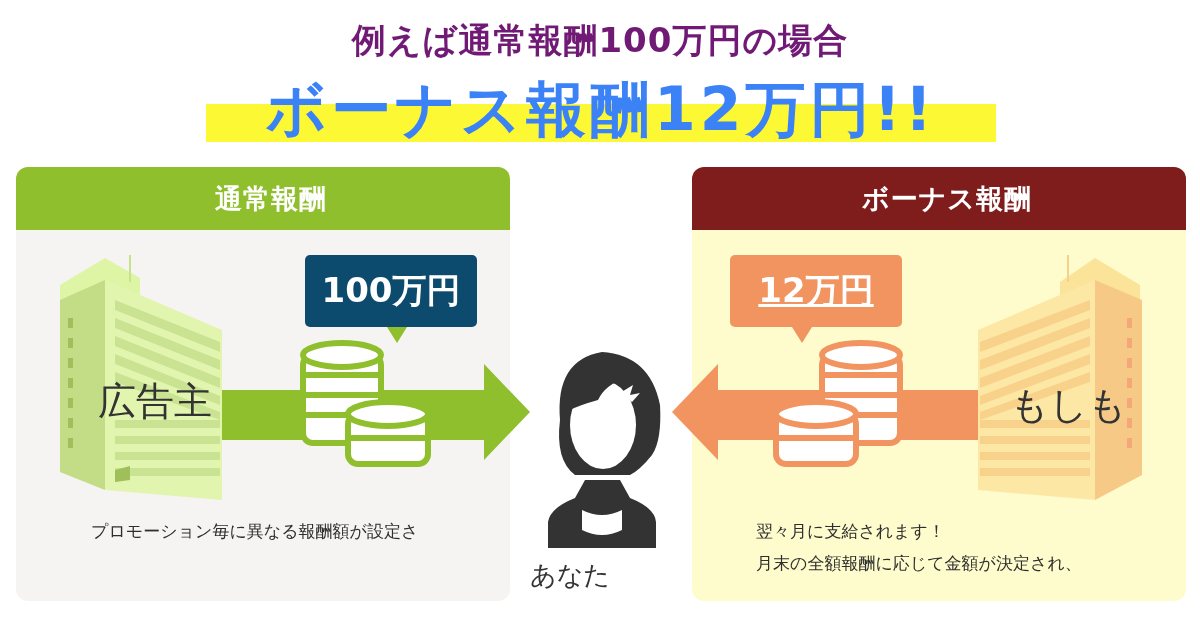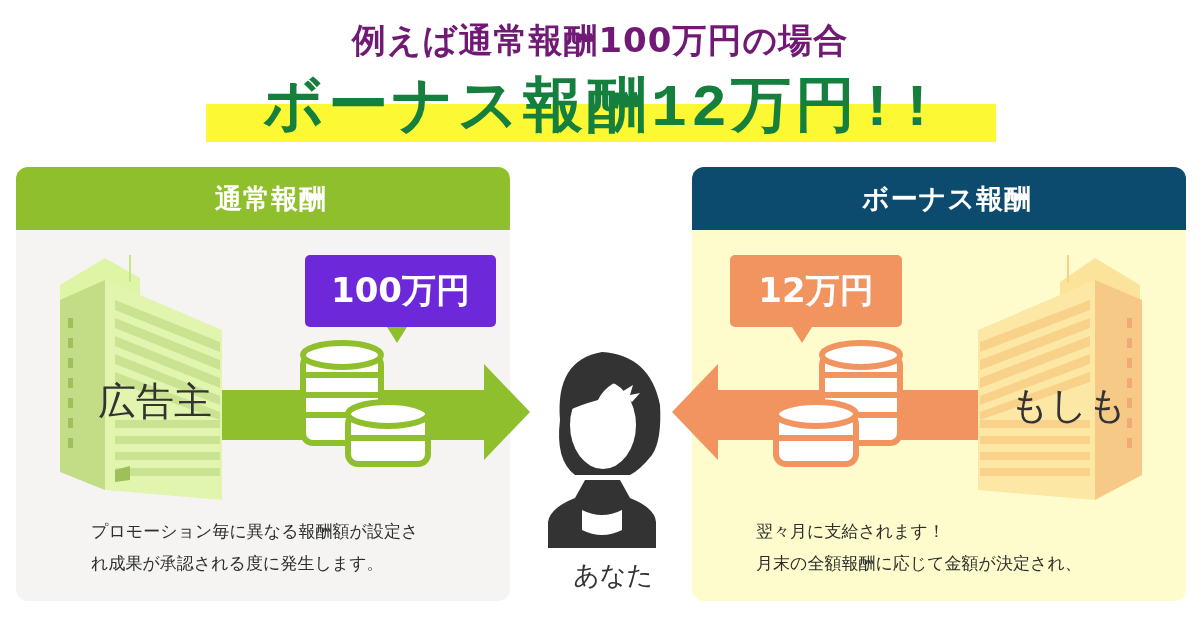--- a/index.html
+++ b/index.html
@@ -1,52 +1,51 @@
 <!DOCTYPE html>
 <html><head>
 <meta charset="utf-8">
 <style>
   html,body{margin:0;padding:0;}
   body{width:1200px;height:630px;background:#ffffff;position:relative;overflow:hidden;font-family:"DejaVu Sans","Liberation Sans",sans-serif;color:#333333;}
   .subtitle{position:absolute;left:0;top:18px;width:1200px;text-align:center;font-size:34px;font-weight:bold;color:#701a75;letter-spacing:1px;}
   .headline-wrap{position:absolute;left:206px;top:70px;width:790px;height:80px;}
   .highlight{position:absolute;left:0;top:34px;width:100%;height:38px;background:#fdf834;}
-  .headline{position:absolute;left:0;top:0;width:100%;text-align:center;font-size:60px;font-weight:bold;color:#15803d;letter-spacing:4px;line-height:78px;font-family:Liberation Mono, monospace;}
+  .headline{position:absolute;left:0;top:0;width:100%;text-align:center;font-size:60px;font-weight:bold;color:#3b82f6;letter-spacing:4px;line-height:78px;}
   .panel{position:absolute;top:167px;width:494px;height:434px;border-radius:12px;overflow:hidden;}
   .panel-left{left:16px;background:#f5f4f2;}
   .panel-right{left:692px;background:#fefccc;}
   .panel-header{height:63px;display:flex;align-items:center;justify-content:center;color:#fff;font-size:27px;font-weight:bold;letter-spacing:1px;padding-left:16px;}
   .panel-left .panel-header{background:#8fbf2c;}
-  .panel-right .panel-header{background:#0c4a6e;}
+  .panel-right .panel-header{background:#7f1d1d;}
   .desc{position:absolute;left:47px;top:348px;width:440px;font-size:17px;line-height:32px;color:#2e2e2e;margin-left:28px;}
   .panel-right .desc{left:36px;}
   .bubble{position:absolute;height:72px;border-radius:5px;color:#fff;font-size:34px;font-weight:bold;display:flex;align-items:center;justify-content:center;}
   .bubble::after{content:"";position:absolute;bottom:-16px;border-left:10px solid transparent;border-right:10px solid transparent;border-top:16px solid currentColor;}
-  .bubble-green{left:305px;top:255px;width:191px;background:#6d28d9;}
+  .bubble-green{left:305px;top:255px;width:172px;background:#0c4a6e;}
   .bubble-green::after{left:82px;border-top-color:#8fbf2c;}
-  .bubble-orange{left:730px;top:255px;width:172px;background:#f19460;}
+  .bubble-orange{left:730px;top:255px;width:172px;background:#f19460;text-decoration:underline;}
   .bubble-orange::after{left:62px;border-top-color:#f19460;}
   .svg-layer{position:absolute;left:0;top:0;}
   .building-label{position:absolute;font-size:38px;color:#333;font-weight:normal;}
-  .you-label{position:absolute;left:529px;top:558px;width:124px;text-align:right;font-size:26px;color:#333;}
+  .you-label{position:absolute;left:508px;top:558px;width:124px;text-align:center;font-size:26px;color:#333;}
 </style>
 </head>
 <body>
 
 <div class="subtitle">例えば通常報酬100万円の場合</div>
 <div class="headline-wrap">
   <div class="highlight"></div>
   <div class="headline">ボーナス報酬12万円!!</div>
 </div>
 
 <div class="panel panel-left">
   <div class="panel-header">通常報酬</div>
   <div class="desc">
     <div>プロモーション毎に異なる報酬額が設定さ</div>
-    <div>れ成果が承認される度に発生します。</div>
   </div>
 </div>
 
 <div class="panel panel-right">
   <div class="panel-header">ボーナス報酬</div>
   <div class="desc">
     <div>翌々月に支給されます！</div>
     <div>月末の全額報酬に応じて金額が決定され、</div>
   </div>
 </div>

